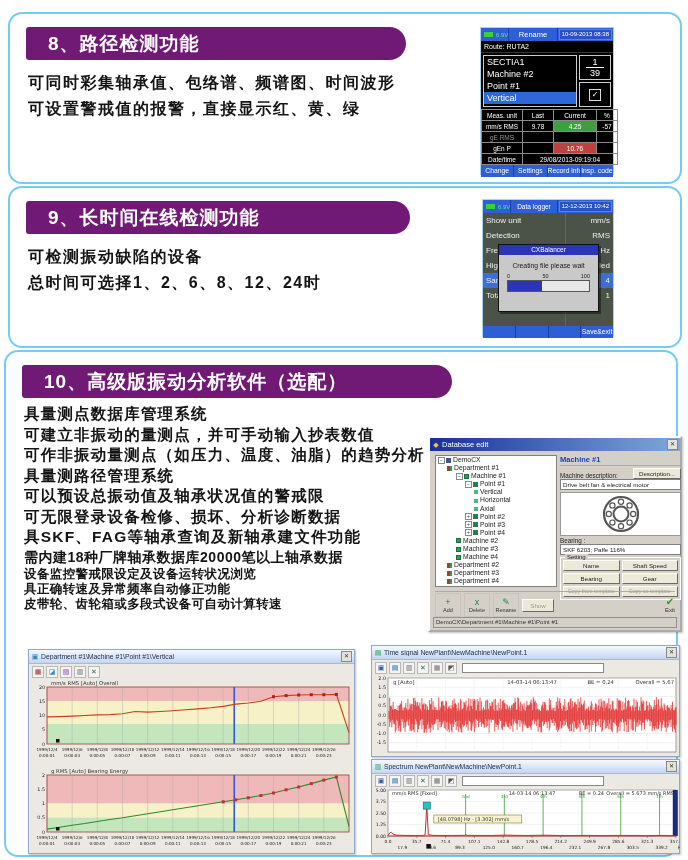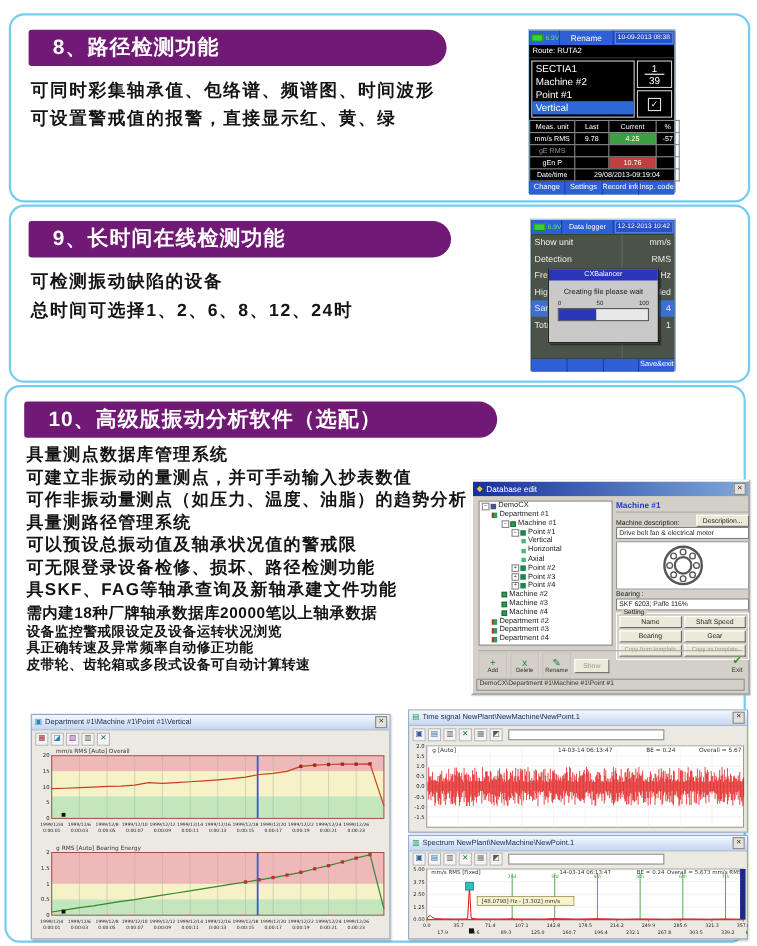--- a/index.html
+++ b/index.html
@@ -239,21 +239,21 @@
 <div class="sec" style="left:4px;top:350px;width:670px;height:503px;">
   <div class="sec-title" style="width:408px;">
     <span>10、高级版振动分析软件（选配）</span>
   </div>
   <div class="bullets" style="top:52px;">
       <div class="bl b-big">具量测点数据库管理系统</div>
       <div class="bl b-big">可建立非振动的量测点，并可手动输入抄表数值</div>
       <div class="bl b-big">可作非振动量测点（如压力、温度、油脂）的趋势分析</div>
       <div class="bl b-big">具量测路径管理系统</div>
       <div class="bl b-big">可以预设总振动值及轴承状况值的警戒限</div>
-      <div class="bl b-big">可无限登录设备检修、损坏、路径检测功能</div>
+      <div class="bl b-big">可无限登录设备检修、损坏、分析诊断数据</div>
       <div class="bl b-big">具SKF、FAG等轴承查询及新轴承建文件功能</div>
       <div class="bl b-mid">需内建18种厂牌轴承数据库20000笔以上轴承数据</div>
       <div class="bl b-small">设备监控警戒限设定及设备运转状况浏览</div>
       <div class="bl b-small">具正确转速及异常频率自动修正功能</div>
       <div class="bl b-small">皮带轮、齿轮箱或多段式设备可自动计算转速</div>
     </div>
 
   <div class="win xp" style="left:422px;top:84px;width:254px;height:196px;">
     <div class="xp-tb">
       <span class="tb-ico" style="color:#F4C14A;">◆</span>

